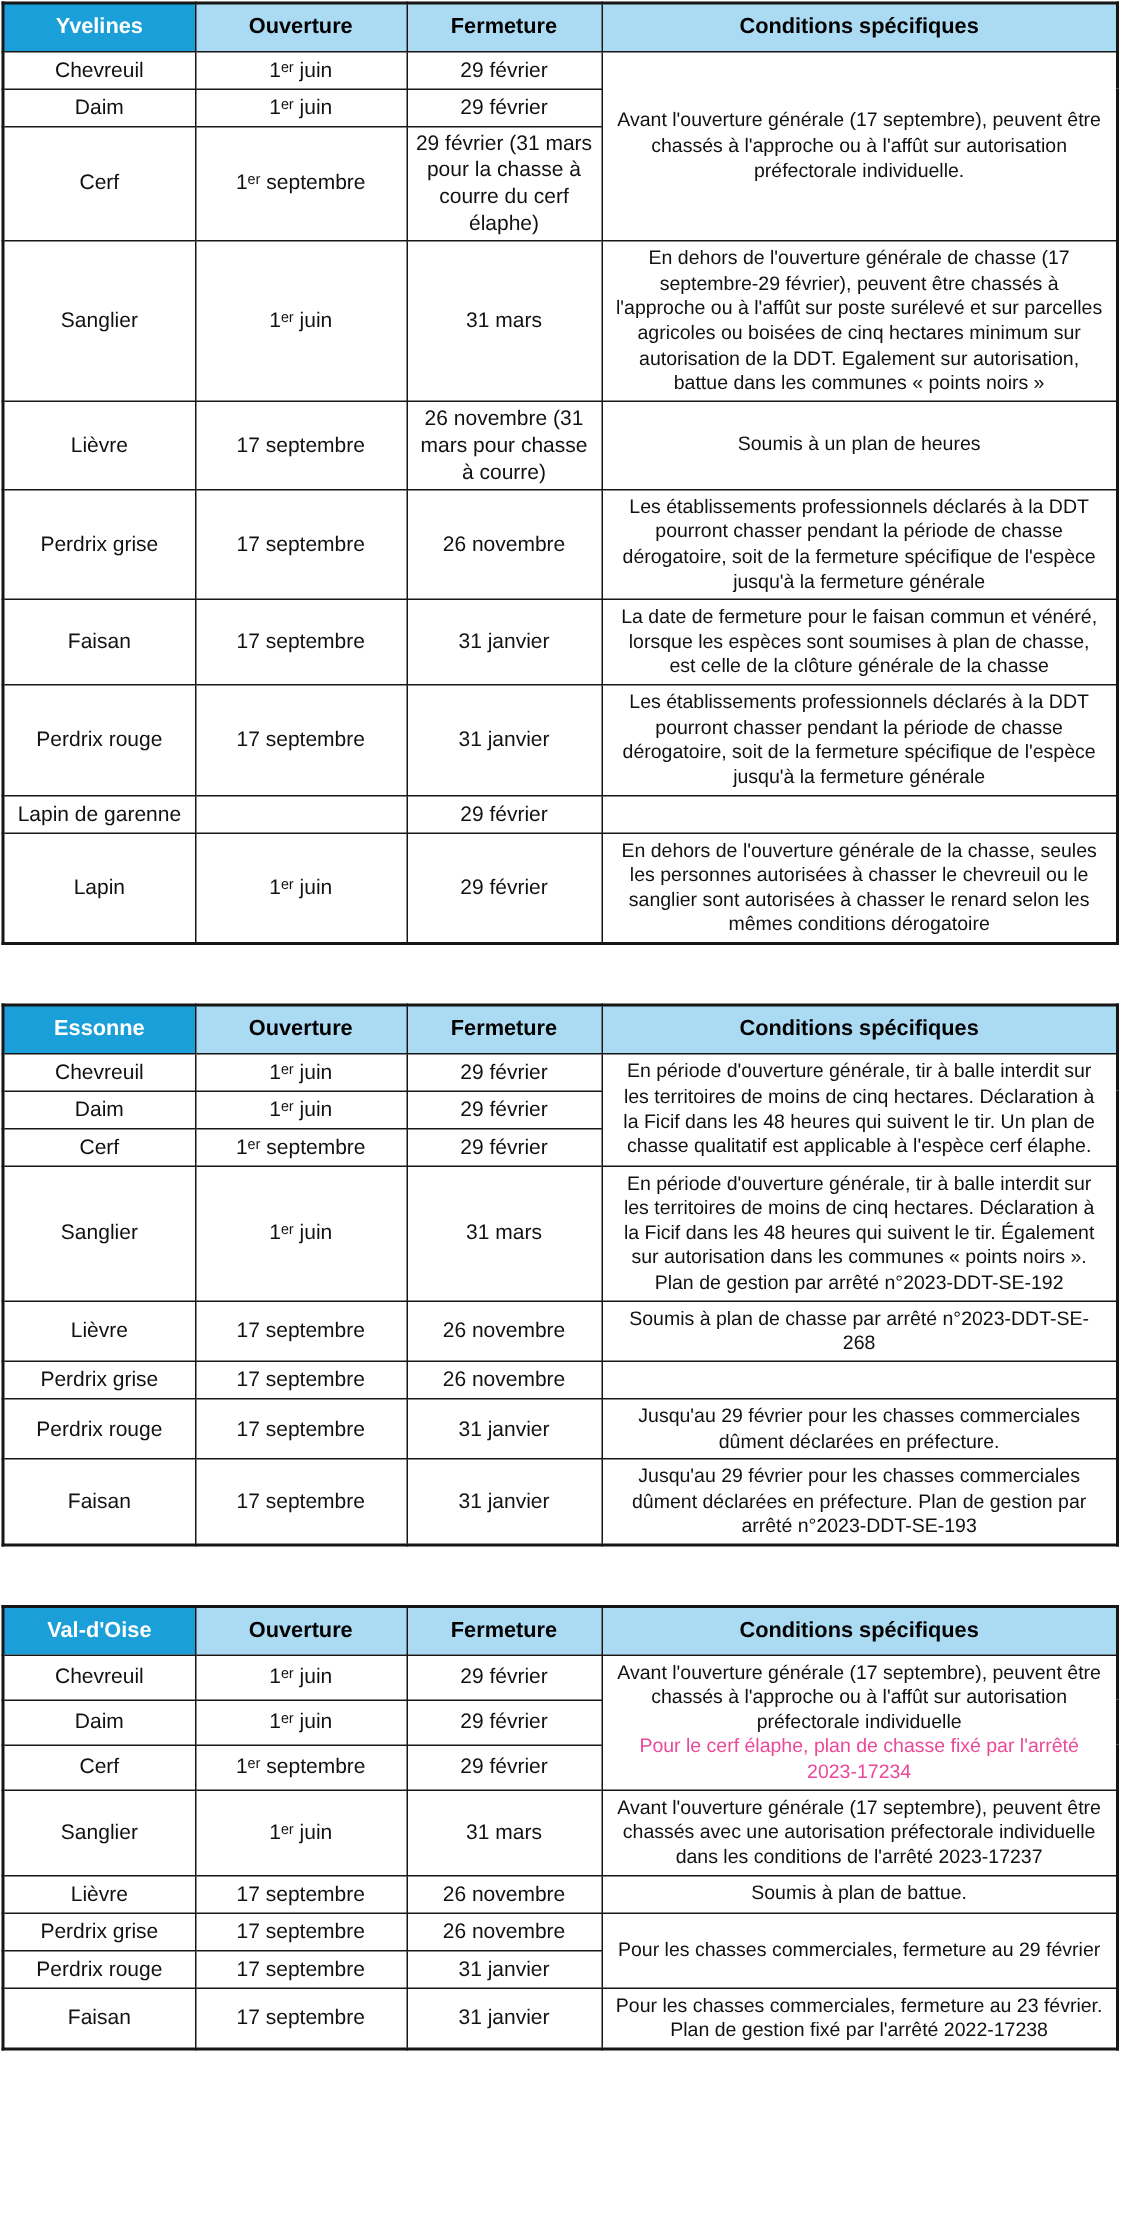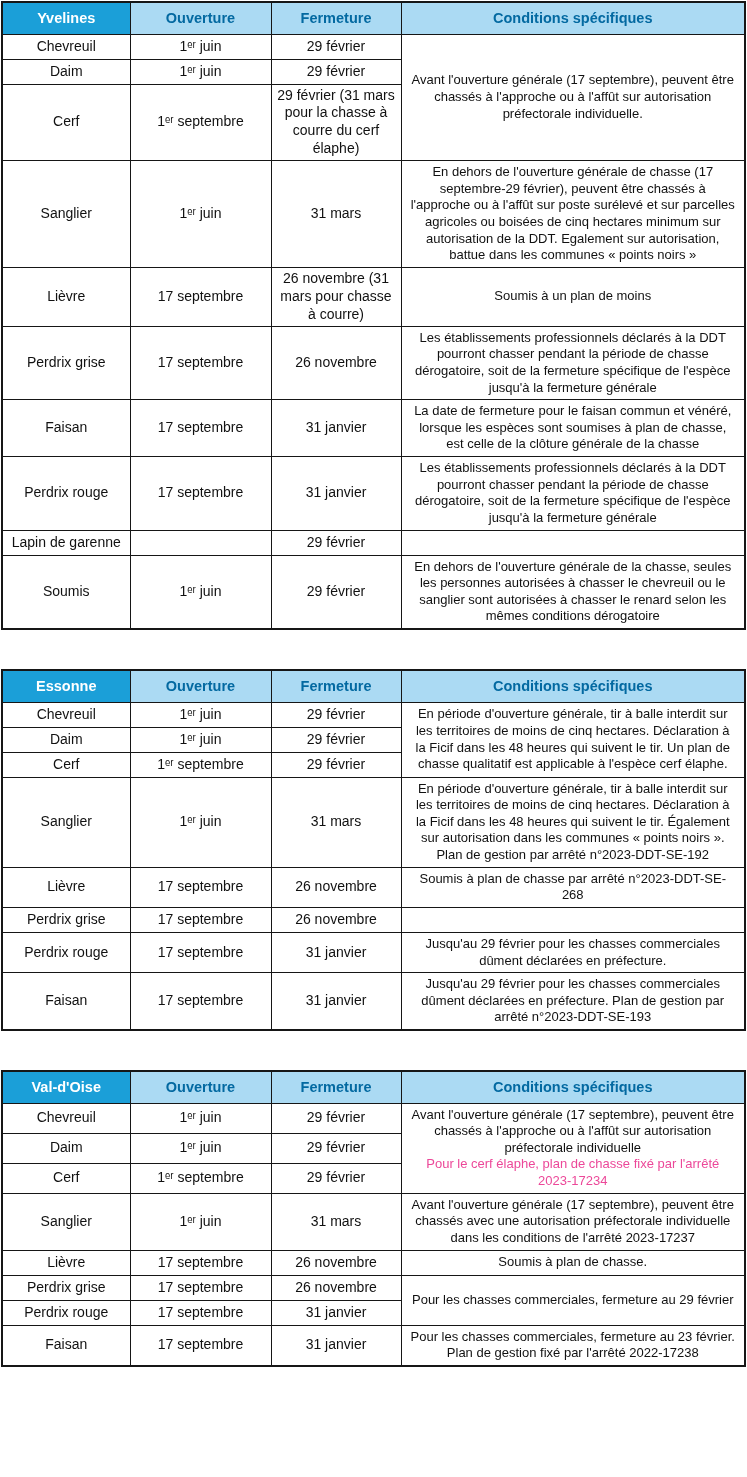--- a/index.html
+++ b/index.html
@@ -34,21 +34,21 @@
     padding: 2px 4px;
     font-size: 14px;
     line-height: 1.28;
     overflow-wrap: break-word;
   }
   thead th {
     font-weight: bold;
     background: #abdaf3;
     padding: 6px 4px;
     font-size: 14.5px;
-    color: #0369a1;
+    color: #000000;
   }
   thead th.dept {
     background: #1b9fd8;
     color: #ffffff;
   }
   td.species { height: 20px; }
   td.cond {
     font-size: 13px;
     padding: 3px 8px;
   }
@@ -96,21 +96,21 @@
       <tr>
         <td class="species">Sanglier</td>
         <td class="open-cell">1ᵉʳ juin</td>
         <td class="close-cell">31 mars</td>
         <td class="cond">En dehors de l'ouverture générale de chasse (17 septembre-29 février), peuvent être chassés à l'approche ou à l'affût sur poste surélevé et sur parcelles agricoles ou boisées de cinq hectares minimum sur autorisation de la DDT. Egalement sur autorisation, battue dans les communes « points noirs »</td>
       </tr>
       <tr>
         <td class="species">Lièvre</td>
         <td class="open-cell">17 septembre</td>
         <td class="close-cell">26 novembre (31 mars pour chasse à courre)</td>
-        <td class="cond">Soumis à un plan de moins</td>
+        <td class="cond">Soumis à un plan de heures</td>
       </tr>
       <tr>
         <td class="species">Perdrix grise</td>
         <td class="open-cell">17 septembre</td>
         <td class="close-cell">26 novembre</td>
         <td class="cond">Les établissements professionnels déclarés à la DDT pourront chasser pendant la période de chasse dérogatoire, soit de la fermeture spécifique de l'espèce jusqu'à la fermeture générale</td>
       </tr>
       <tr>
         <td class="species">Faisan</td>
         <td class="open-cell">17 septembre</td>
@@ -123,21 +123,21 @@
         <td class="close-cell">31 janvier</td>
         <td class="cond">Les établissements professionnels déclarés à la DDT pourront chasser pendant la période de chasse dérogatoire, soit de la fermeture spécifique de l'espèce jusqu'à la fermeture générale</td>
       </tr>
       <tr>
         <td class="species">Lapin de garenne</td>
         <td class="open-cell"></td>
         <td class="close-cell">29 février</td>
         <td class="cond"></td>
       </tr>
       <tr>
-        <td class="species">Soumis</td>
+        <td class="species">Lapin</td>
         <td class="open-cell">1ᵉʳ juin</td>
         <td class="close-cell">29 février</td>
         <td class="cond">En dehors de l'ouverture générale de la chasse, seules les personnes autorisées à chasser le chevreuil ou le sanglier sont autorisées à chasser le renard selon les mêmes conditions dérogatoire</td>
       </tr>
     </tbody>
   </table>
 
   <table class="chasse">
     <colgroup>
         <col class="c-species">
@@ -241,21 +241,21 @@
       <tr>
         <td class="species">Sanglier</td>
         <td class="open-cell">1ᵉʳ juin</td>
         <td class="close-cell">31 mars</td>
         <td class="cond">Avant l'ouverture générale (17 septembre), peuvent être chassés avec une autorisation préfectorale individuelle dans les conditions de l'arrêté 2023-17237</td>
       </tr>
       <tr>
         <td class="species">Lièvre</td>
         <td class="open-cell">17 septembre</td>
         <td class="close-cell">26 novembre</td>
-        <td class="cond">Soumis à plan de chasse.</td>
+        <td class="cond">Soumis à plan de battue.</td>
       </tr>
       <tr>
         <td class="species">Perdrix grise</td>
         <td class="open-cell">17 septembre</td>
         <td class="close-cell">26 novembre</td>
         <td class="cond" rowspan="2">Pour les chasses commerciales, fermeture au 29 février</td>
       </tr>
       <tr>
         <td class="species">Perdrix rouge</td>
         <td class="open-cell">17 septembre</td>

